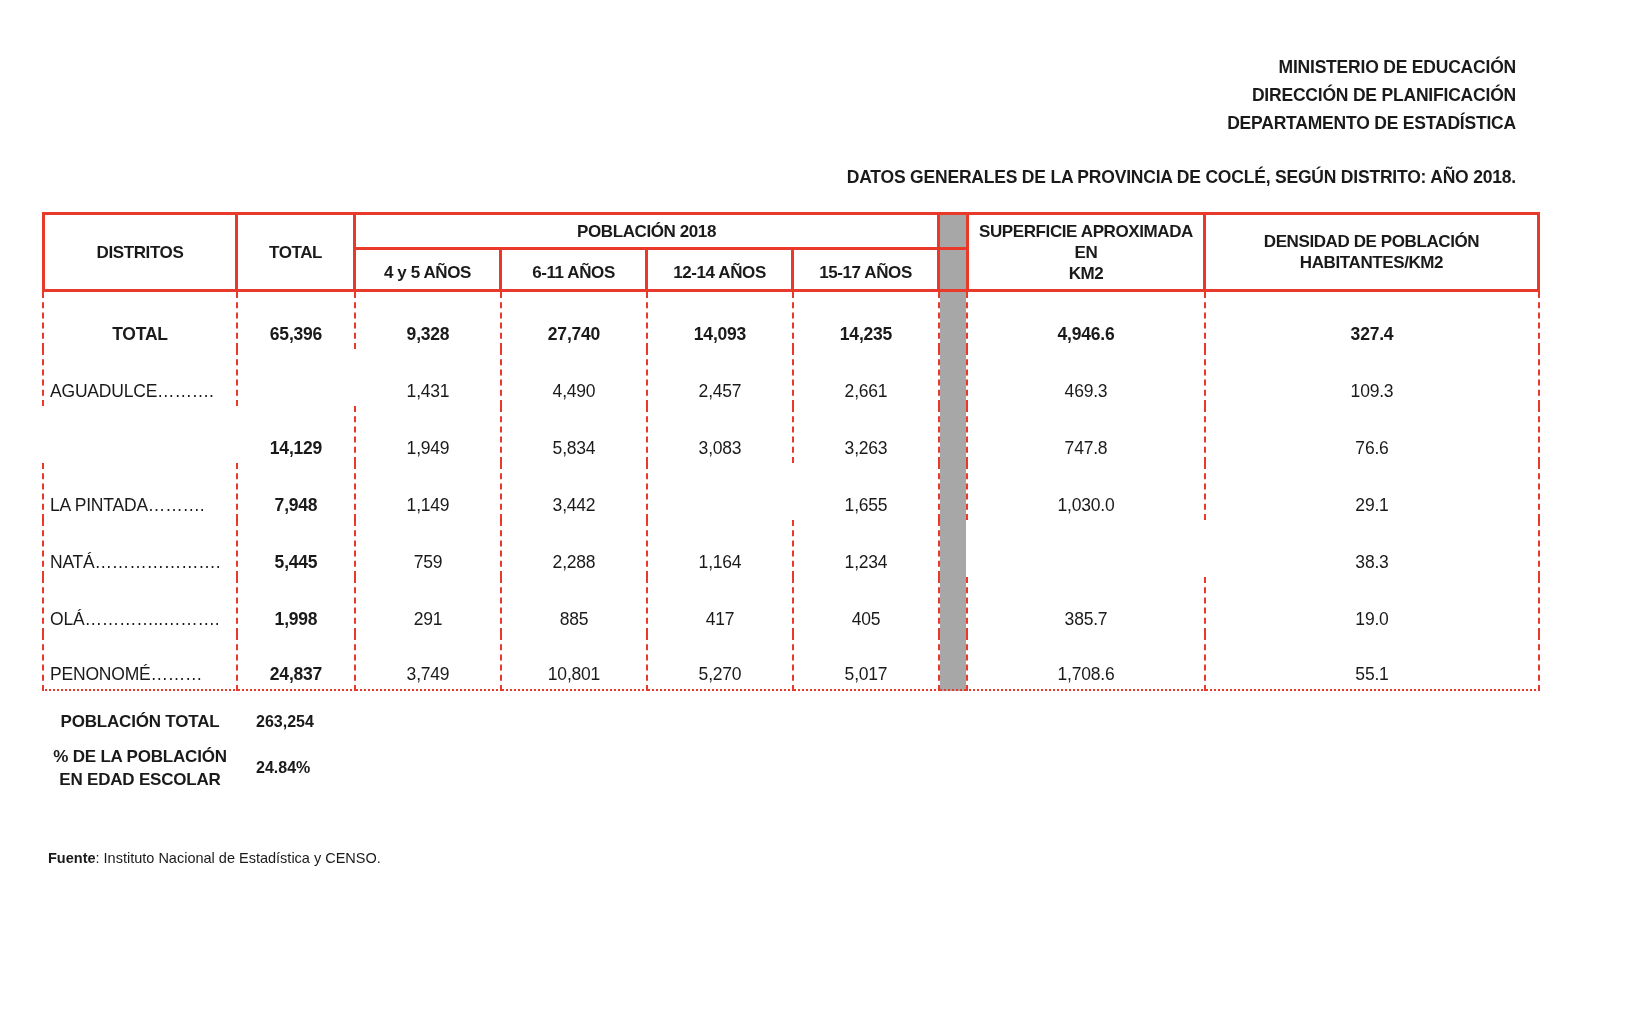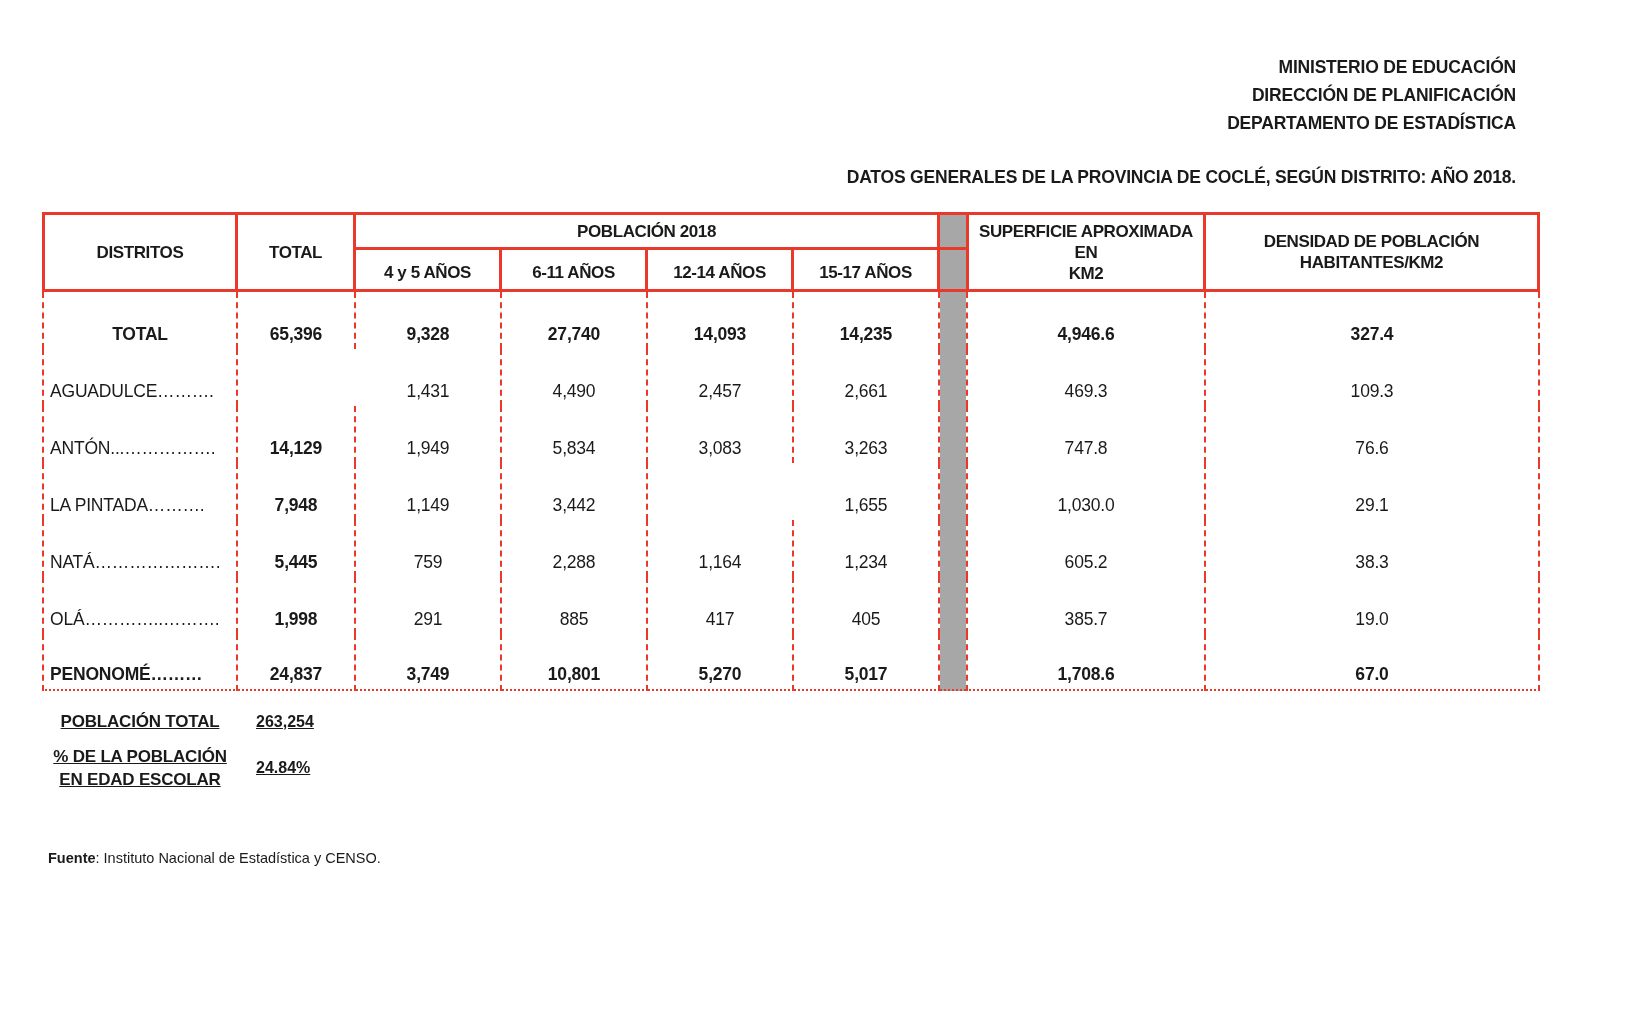--- a/index.html
+++ b/index.html
@@ -49,27 +49,27 @@
   
   .td {
     display:flex; align-items:flex-end; justify-content:center;
     padding-bottom:4px; font-size:17.5px; letter-spacing:-0.2px;
     border-right:2px dashed var(--red);
   }
   .td.name { justify-content:flex-start; padding-left:6px; }
   .td.ctr  { justify-content:center; padding-left:0; }
   .td.leftb { border-left:2px dashed var(--red); }
   .td.bold { font-weight:bold; }
-  .td.bot { border-bottom:2px dotted var(--red);font-weight:bold; }
+  .td.bot { border-bottom:2px dotted var(--red); }
   .gr3{grid-row:3}.gr4{grid-row:4}.gr5{grid-row:5}.gr6{grid-row:6}.gr7{grid-row:7}.gr8{grid-row:8}.gr9{grid-row:9}
   .gc1{grid-column:1}.gc2{grid-column:2}.gc3{grid-column:3}.gc4{grid-column:4}.gc5{grid-column:5}.gc6{grid-column:6}.gc8{grid-column:8}.gc9{grid-column:9}
 
   
   .summary { position:absolute; left:42px; top:710px; font-weight:bold; }
-  .srow { display:flex; align-items:center; margin-bottom:12px;text-decoration:underline; }
+  .srow { display:flex; align-items:center; margin-bottom:12px; }
   .slabel { width:196px; text-align:center; font-size:17px; line-height:23px; letter-spacing:-0.2px; }
   .svalue { margin-left:18px; font-size:16px; }
 
   
   .fuente { position:absolute; left:48px; top:850px; font-size:14.5px; }
   .fuente b { font-weight:bold; }
 </style>
 </head>
 <body>
 
@@ -114,21 +114,20 @@
   <div class="td bold gr3 gc9">327.4</div>
 
   <div class="td name leftb gr4 gc1">AGUADULCE……….</div>
   <div class="td gr4 gc3">1,431</div>
   <div class="td gr4 gc4">4,490</div>
   <div class="td gr4 gc5">2,457</div>
   <div class="td gr4 gc6">2,661</div>
   <div class="td leftb gr4 gc8">469.3</div>
   <div class="td gr4 gc9">109.3</div>
 
-  <div class="td name leftb gr5 gc1">ANTÓN...…………….</div>
   <div class="td bold gr5 gc2">14,129</div>
   <div class="td gr5 gc3">1,949</div>
   <div class="td gr5 gc4">5,834</div>
   <div class="td gr5 gc5">3,083</div>
   <div class="td gr5 gc6">3,263</div>
   <div class="td leftb gr5 gc8">747.8</div>
   <div class="td gr5 gc9">76.6</div>
 
   <div class="td name leftb gr6 gc1">LA PINTADA……….</div>
   <div class="td bold gr6 gc2">7,948</div>
@@ -137,40 +136,39 @@
   <div class="td gr6 gc6">1,655</div>
   <div class="td leftb gr6 gc8">1,030.0</div>
   <div class="td gr6 gc9">29.1</div>
 
   <div class="td name leftb gr7 gc1">NATÁ………………….</div>
   <div class="td bold gr7 gc2">5,445</div>
   <div class="td gr7 gc3">759</div>
   <div class="td gr7 gc4">2,288</div>
   <div class="td gr7 gc5">1,164</div>
   <div class="td gr7 gc6">1,234</div>
-  <div class="td leftb gr7 gc8">605.2</div>
   <div class="td gr7 gc9">38.3</div>
 
   <div class="td name leftb gr8 gc1">OLÁ…………..……….</div>
   <div class="td bold gr8 gc2">1,998</div>
   <div class="td gr8 gc3">291</div>
   <div class="td gr8 gc4">885</div>
   <div class="td gr8 gc5">417</div>
   <div class="td gr8 gc6">405</div>
   <div class="td leftb gr8 gc8">385.7</div>
   <div class="td gr8 gc9">19.0</div>
 
   <div class="td name leftb bot gr9 gc1">PENONOMÉ………</div>
   <div class="td bold bot gr9 gc2">24,837</div>
   <div class="td bot gr9 gc3">3,749</div>
   <div class="td bot gr9 gc4">10,801</div>
   <div class="td bot gr9 gc5">5,270</div>
   <div class="td bot gr9 gc6">5,017</div>
   <div class="td bot leftb gr9 gc8">1,708.6</div>
-  <div class="td bot gr9 gc9">67.0</div>
+  <div class="td bot gr9 gc9">55.1</div>
 </div>
 
 <div class="summary">
   <div class="srow">
     <div class="slabel">POBLACIÓN TOTAL</div>
     <div class="svalue">263,254</div>
   </div>
   <div class="srow">
     <div class="slabel">
       <div>% DE LA POBLACIÓN</div>

